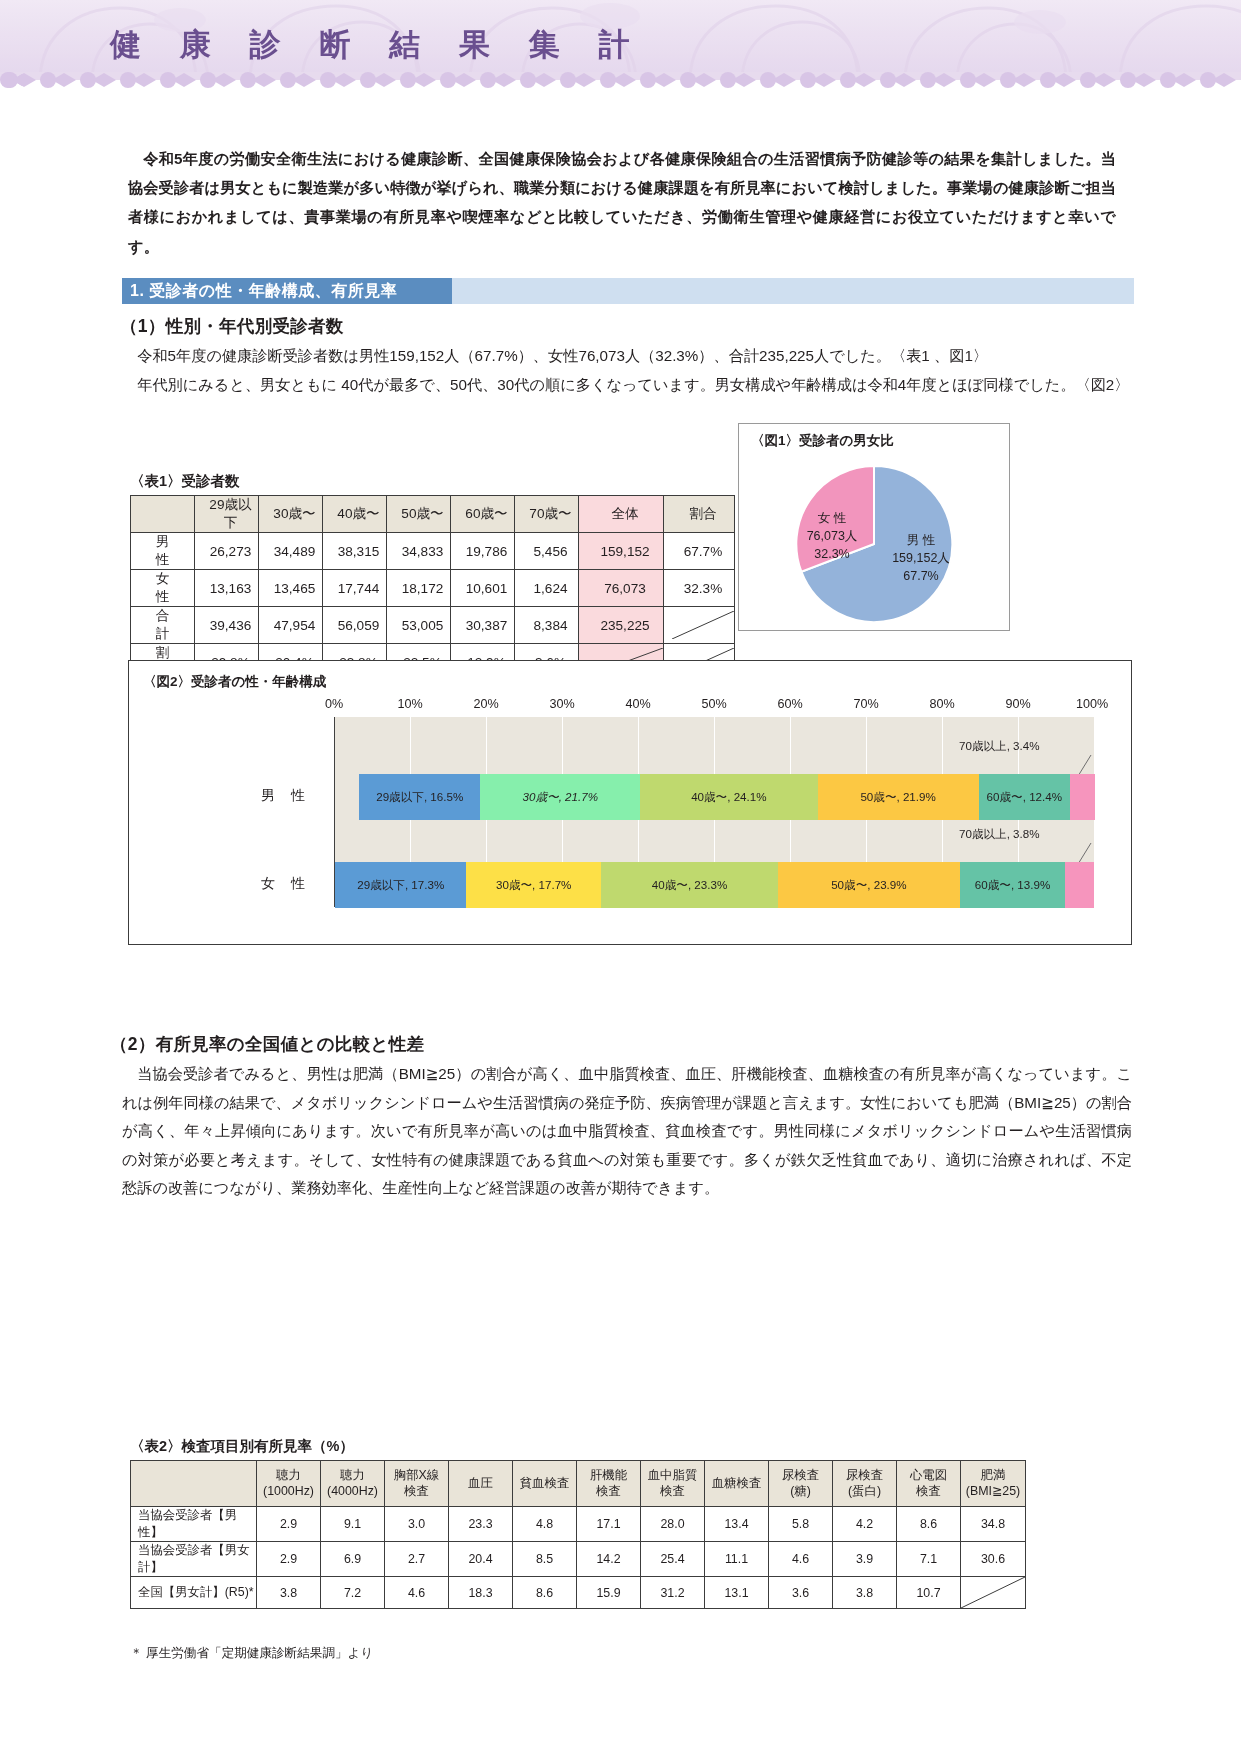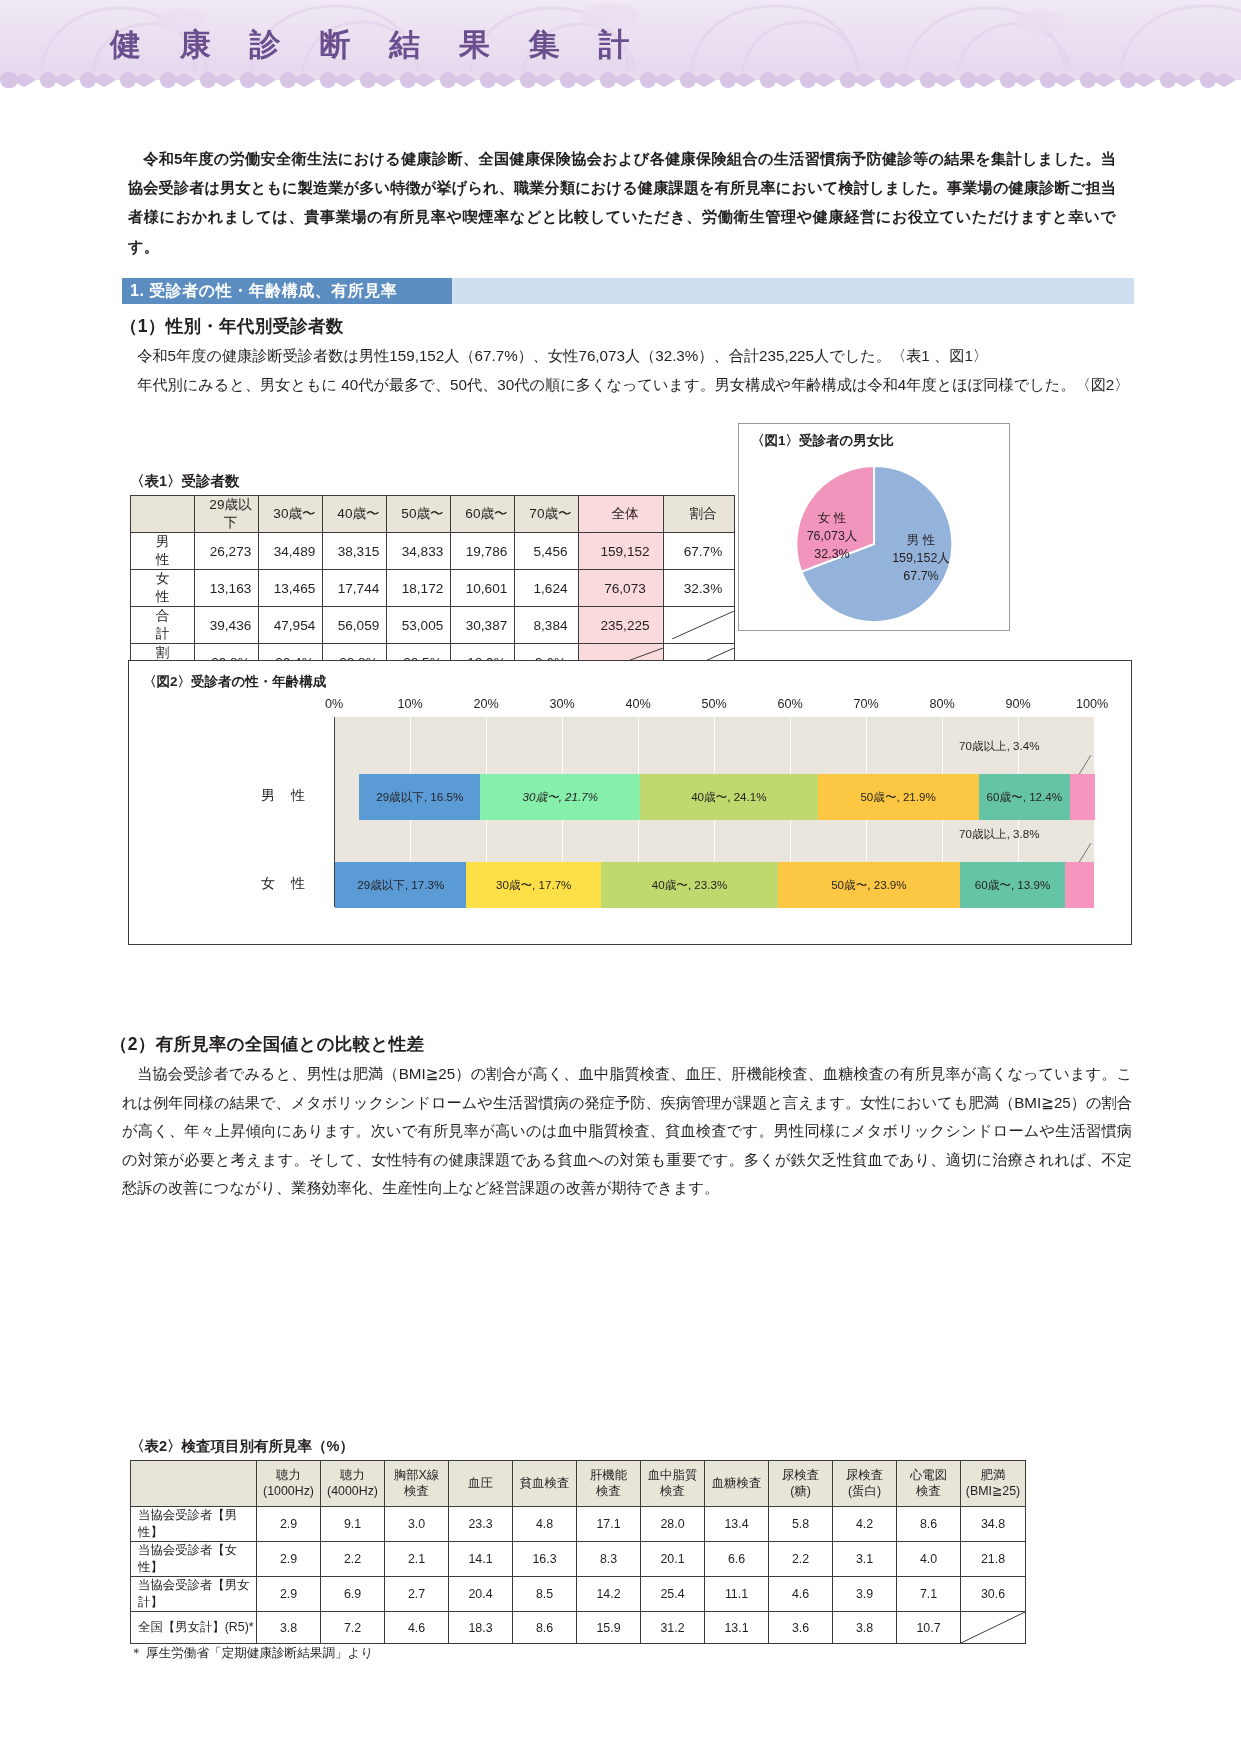--- a/index.html
+++ b/index.html
@@ -435,35 +435,20 @@
       <td>4.8</td>
       <td>17.1</td>
       <td>28.0</td>
       <td>13.4</td>
       <td>5.8</td>
       <td>4.2</td>
       <td>8.6</td>
       <td>34.8</td>
     </tr>
     <tr>
-      <td class="rh">当協会受診者【女性】</td>
-      <td>2.9</td>
-      <td>2.2</td>
-      <td>2.1</td>
-      <td>14.1</td>
-      <td>16.3</td>
-      <td>8.3</td>
-      <td>20.1</td>
-      <td>6.6</td>
-      <td>2.2</td>
-      <td>3.1</td>
-      <td>4.0</td>
-      <td>21.8</td>
-    </tr>
-    <tr>
       <td class="rh">当協会受診者【男女計】</td>
       <td>2.9</td>
       <td>6.9</td>
       <td>2.7</td>
       <td>20.4</td>
       <td>8.5</td>
       <td>14.2</td>
       <td>25.4</td>
       <td>11.1</td>
       <td>4.6</td>

